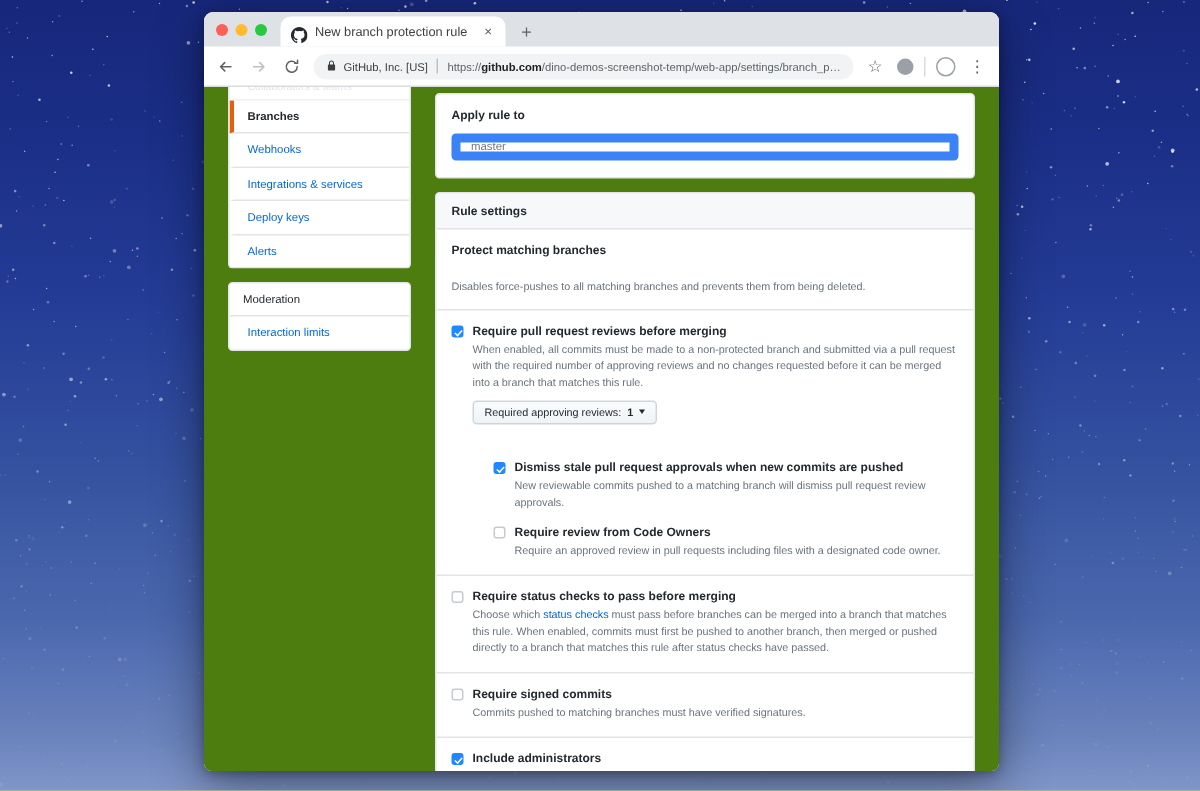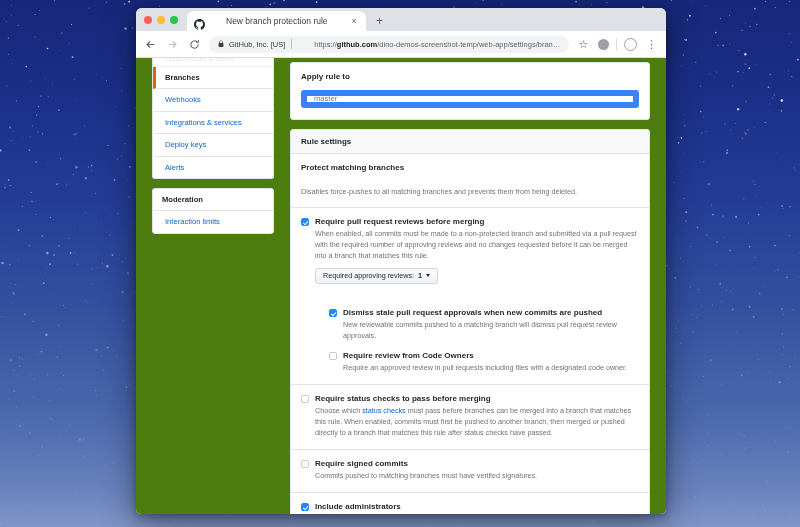--- a/index.html
+++ b/index.html
@@ -64,21 +64,21 @@
   .light.yellow { background: #febc2e; }
   .light.green { background: #28c840; }
 
   .tab {
     height: 20px;
     background: #fff;
     border-radius: 7px 7px 0 0;
     display: flex;
     align-items: center;
     padding: 0 6px 0 7px;
-    gap: 21px;
+    gap: 5px;
     max-width: 180px;
     min-width: 150px;
   }
   .tab-favicon { width: 11px; height: 11px; flex: none; }
   .tab-title {
     font-size: 8.5px;
     color: #3c4043;
     white-space: nowrap;
     overflow: hidden;
     text-overflow: ellipsis;
@@ -140,21 +140,21 @@
   }
   .url {
     font-size: 7.5px;
     color: #5f6368;
     white-space: nowrap;
     overflow: hidden;
     text-overflow: ellipsis;
     min-width: 0;
   }
   .url b { color: #202124; font-weight: 700; }
-  .url .scheme { color: #5f6368; margin-left: 16px; }
+  .url .scheme { color: #5f6368; }
 
   .tb-icon {
     width: 15px; height: 15px; flex: none;
     display: flex; align-items: center; justify-content: center;
     color: #5f6368;
   }
   .avatar-circle {
     width: 13px; height: 13px; border-radius: 50%;
     border: 1.2px solid #9aa0a6; flex: none;
   }
@@ -212,21 +212,21 @@
   }
   .side-item.active {
     color: #24292e;
     font-weight: 700;
     border-left-color: #e36209;
     background: #fff;
   }
   .side-heading {
     padding: 6px 9px;
     font-size: 7.6px;
-    font-weight: 700;
+    font-weight: 400;
     color: #24292e;
     border-bottom: 1px solid #e1e4e8;
     background: #fff;
   }
   .side-card.second { margin-top: 9px; }
 
   
   .main {
     flex: 1;
     min-width: 0;

